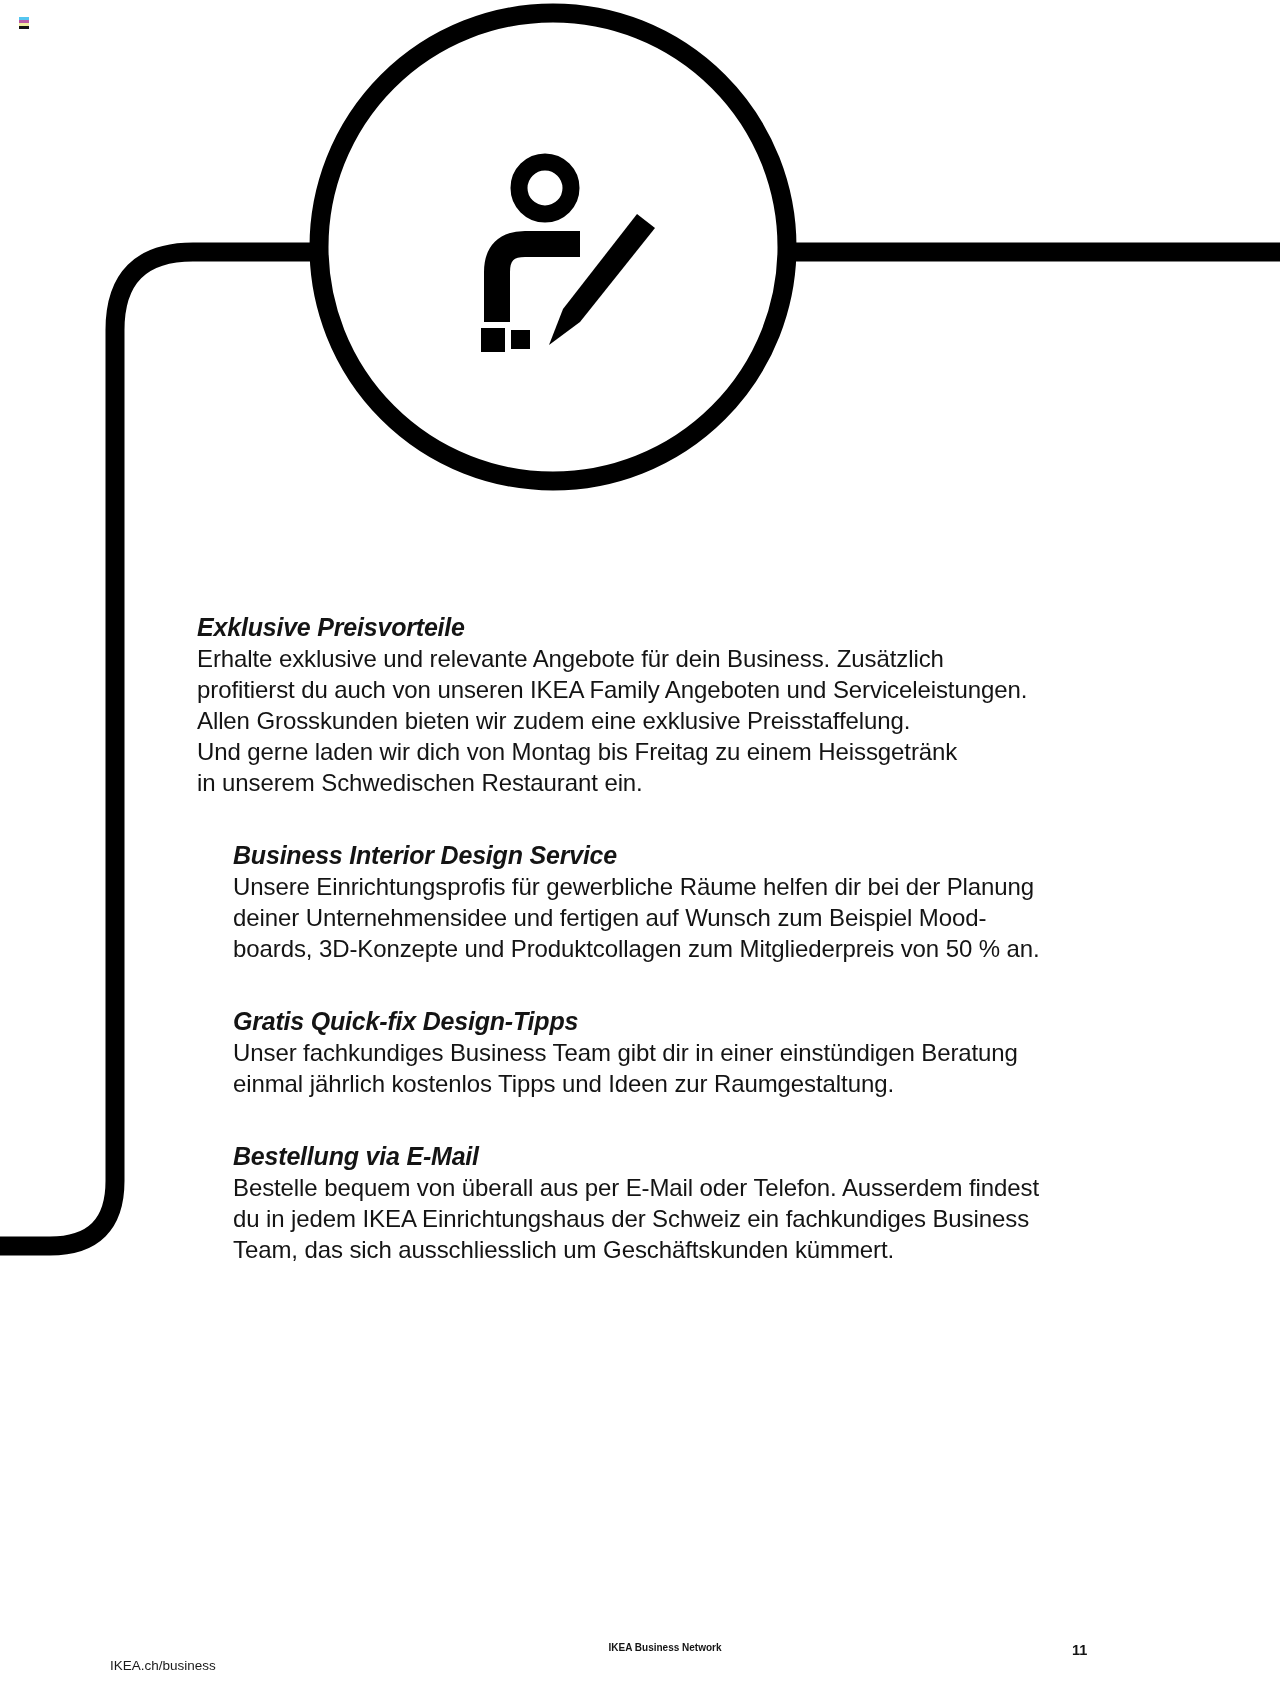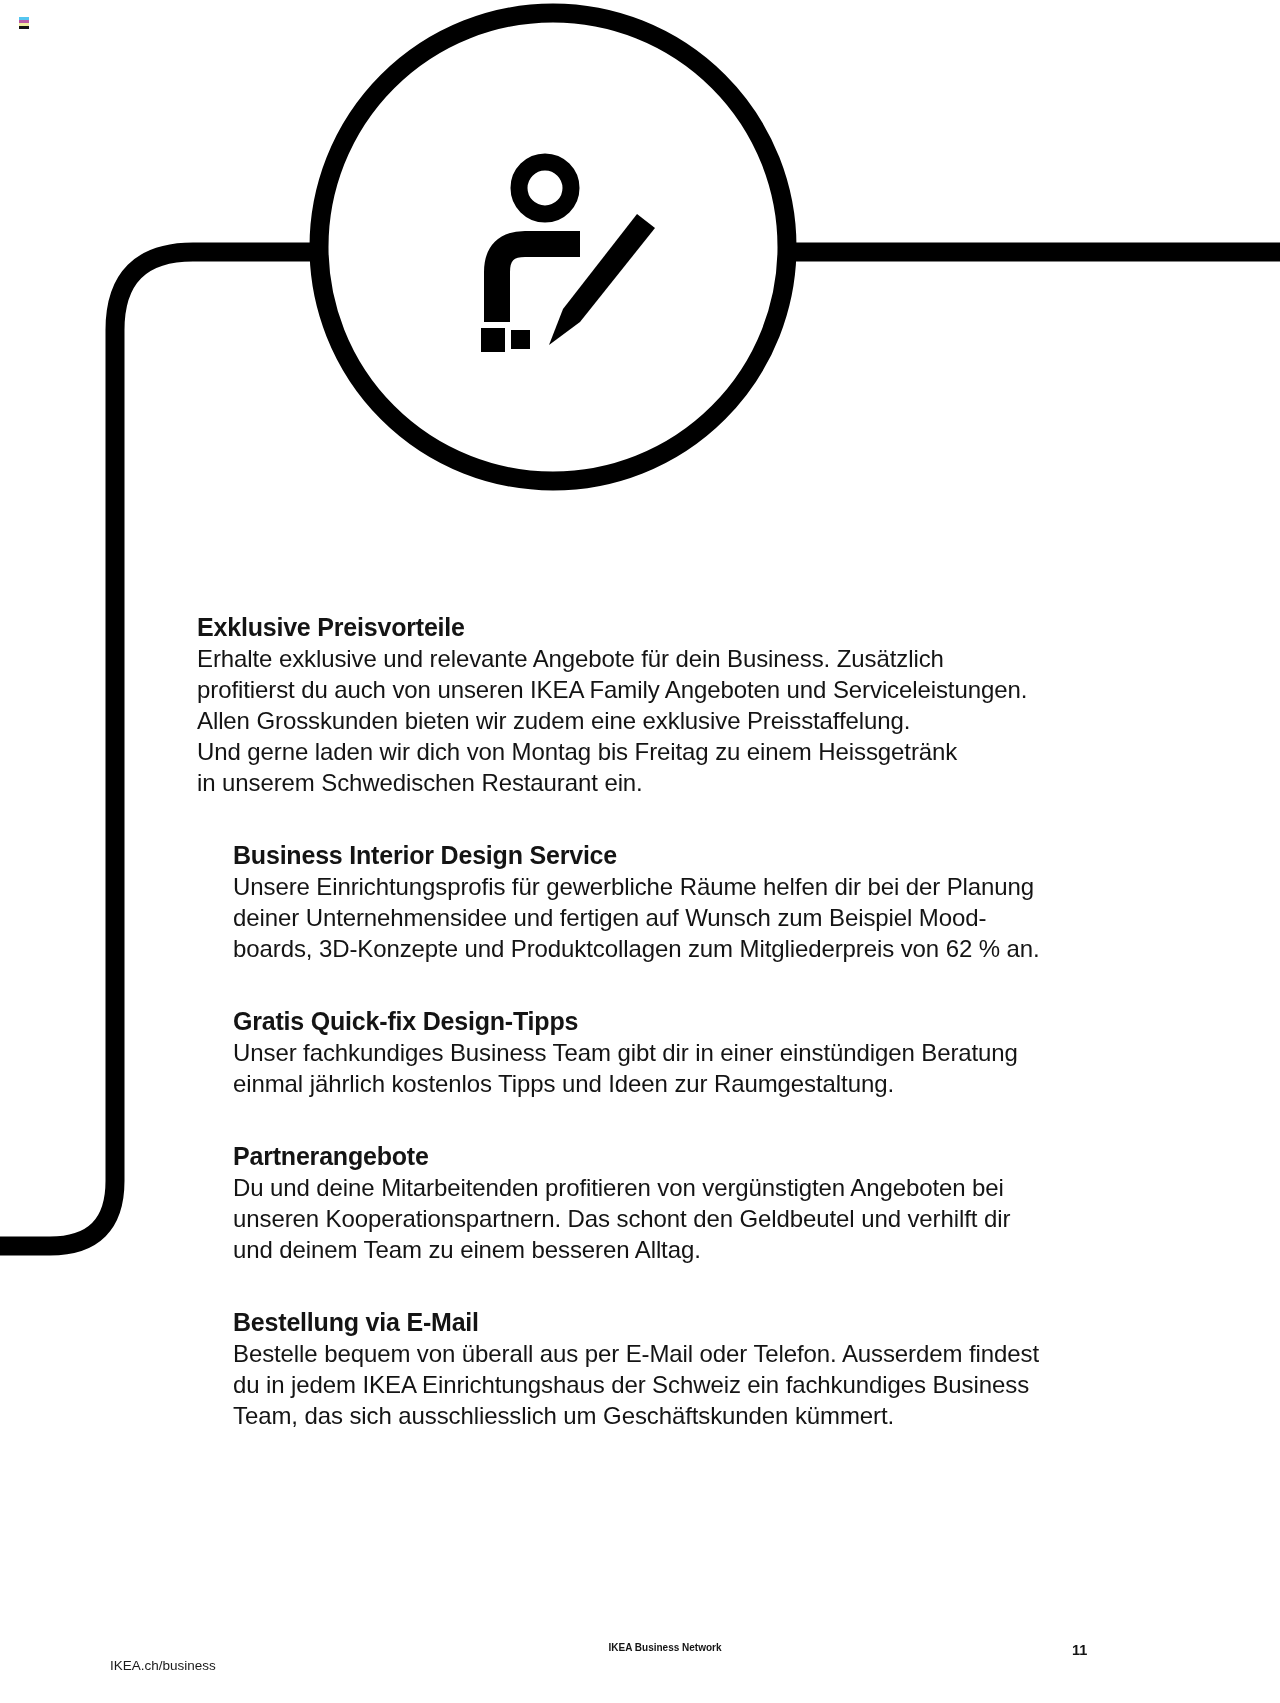--- a/index.html
+++ b/index.html
@@ -16,21 +16,21 @@
   .flow-svg{position:absolute;left:0;top:0;}
   .flow-svg .stroke{fill:none;stroke:var(--line-color,#000);stroke-width:19px;}
   .flow-svg .icon-stroke{fill:none;stroke:var(--line-color,#000);}
   .flow-svg .icon-fill{fill:var(--line-color,#000);stroke:none;}
   
   .content{position:absolute;left:197px;top:612px;width:1000px;}
   .page-title{
     font-size:33px;font-weight:700;line-height:44px;letter-spacing:-0.4px;
     margin:0 0 42px 12px;color:var(--text-color,#141414);
   }
-  .section h3{font-size:25px;font-weight:700;line-height:31px;margin:0;letter-spacing:-0.2px;}
+  .section h3{font-size:25px;font-weight:700;line-height:31px;margin:0;letter-spacing:-0.2px;font-style:italic;}
   .section p{font-size:24px;line-height:31px;margin:0;white-space:pre-line;letter-spacing:-0.1px;}
   .section + .section{margin-top:42px;margin-left:36px;}
   
   .footer{position:absolute;left:0;top:1642px;width:1280px;height:26px;}
   .f-left{position:absolute;left:110px;top:16px;font-size:13.5px;color:#1a1a1a;}
   .f-center{position:absolute;left:calc(50% + 25px);transform:translateX(-50%);top:0;font-size:10px;font-weight:700;}
   .f-page{position:absolute;left:1072px;top:0;font-size:14.5px;font-weight:700;}
 </style>
 </head>
 <body>
@@ -63,35 +63,29 @@
 profitierst du auch von unseren IKEA Family Angeboten und Serviceleistungen.
 Allen Grosskunden bieten wir zudem eine exklusive Preisstaffelung.
 Und gerne laden wir dich von Montag bis Freitag zu einem Heissgetränk
 in unserem Schwedischen Restaurant ein.</p>
   </div>
 
   <div class="section">
     <h3>Business Interior Design Service</h3>
     <p>Unsere Einrichtungsprofis für gewerbliche Räume helfen dir bei der Planung
 deiner Unternehmensidee und fertigen auf Wunsch zum Beispiel Mood-
-boards, 3D-Konzepte und Produktcollagen zum Mitgliederpreis von 62 % an.</p>
+boards, 3D-Konzepte und Produktcollagen zum Mitgliederpreis von 50 % an.</p>
   </div>
 
   <div class="section">
     <h3>Gratis Quick-fix Design-Tipps</h3>
     <p>Unser fachkundiges Business Team gibt dir in einer einstündigen Beratung
 einmal jährlich kostenlos Tipps und Ideen zur Raumgestaltung.</p>
   </div>
 
-  <div class="section">
-    <h3>Partnerangebote</h3>
-    <p>Du und deine Mitarbeitenden profitieren von vergünstigten Angeboten bei
-unseren Kooperationspartnern. Das schont den Geldbeutel und verhilft dir
-und deinem Team zu einem besseren Alltag.</p>
-  </div>
 
   <div class="section">
     <h3>Bestellung via E-Mail</h3>
     <p>Bestelle bequem von überall aus per E-Mail oder Telefon. Ausserdem findest
 du in jedem IKEA Einrichtungshaus der Schweiz ein fachkundiges Business
 Team, das sich ausschliesslich um Geschäftskunden kümmert.</p>
   </div>
 </div>
 
 <div class="footer">

